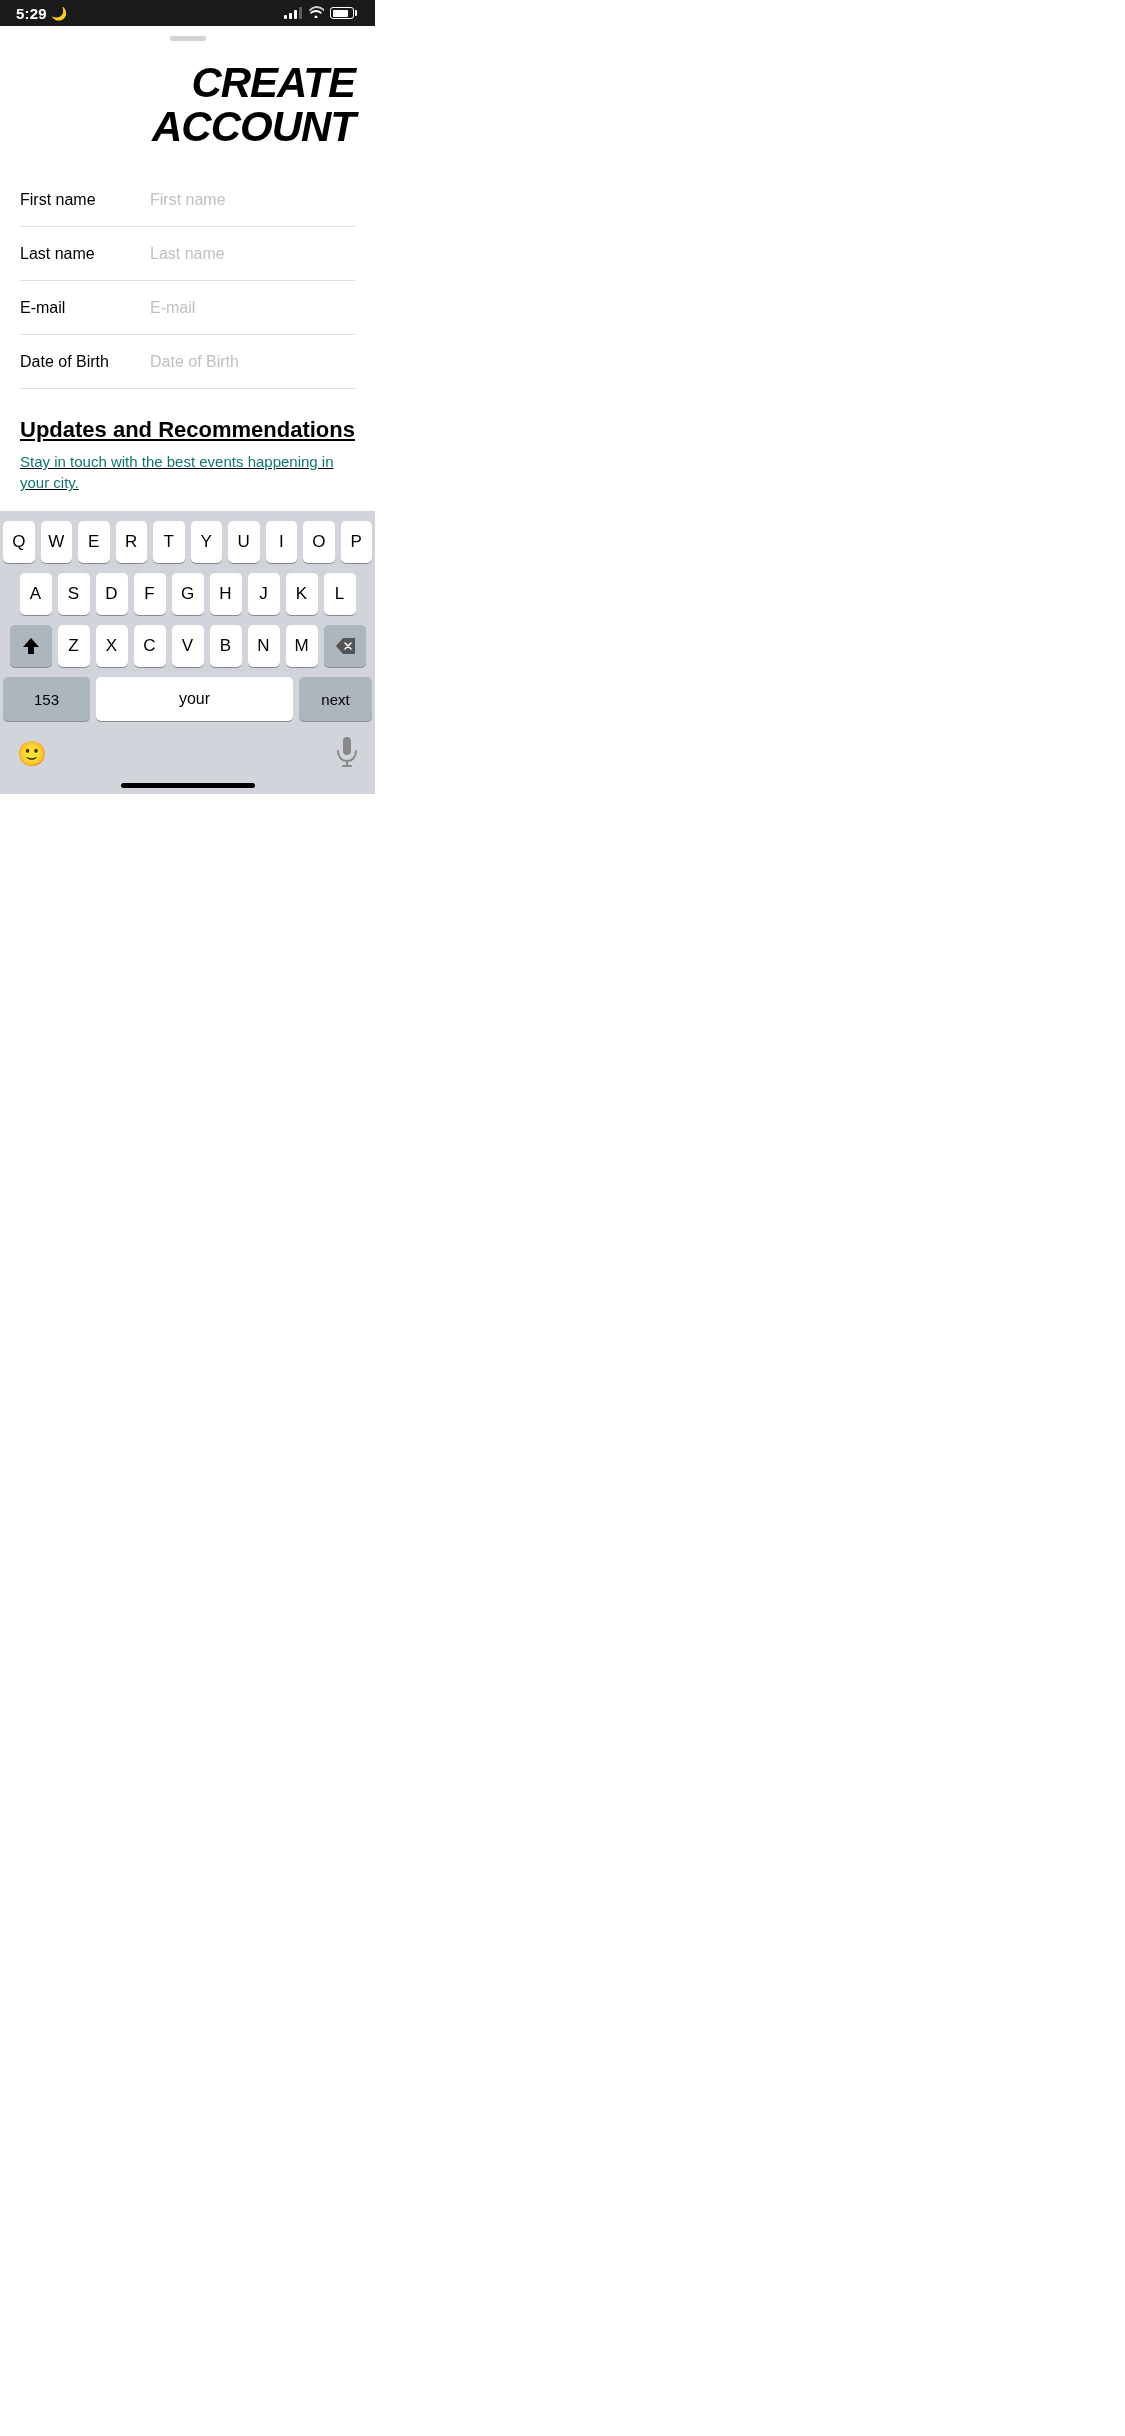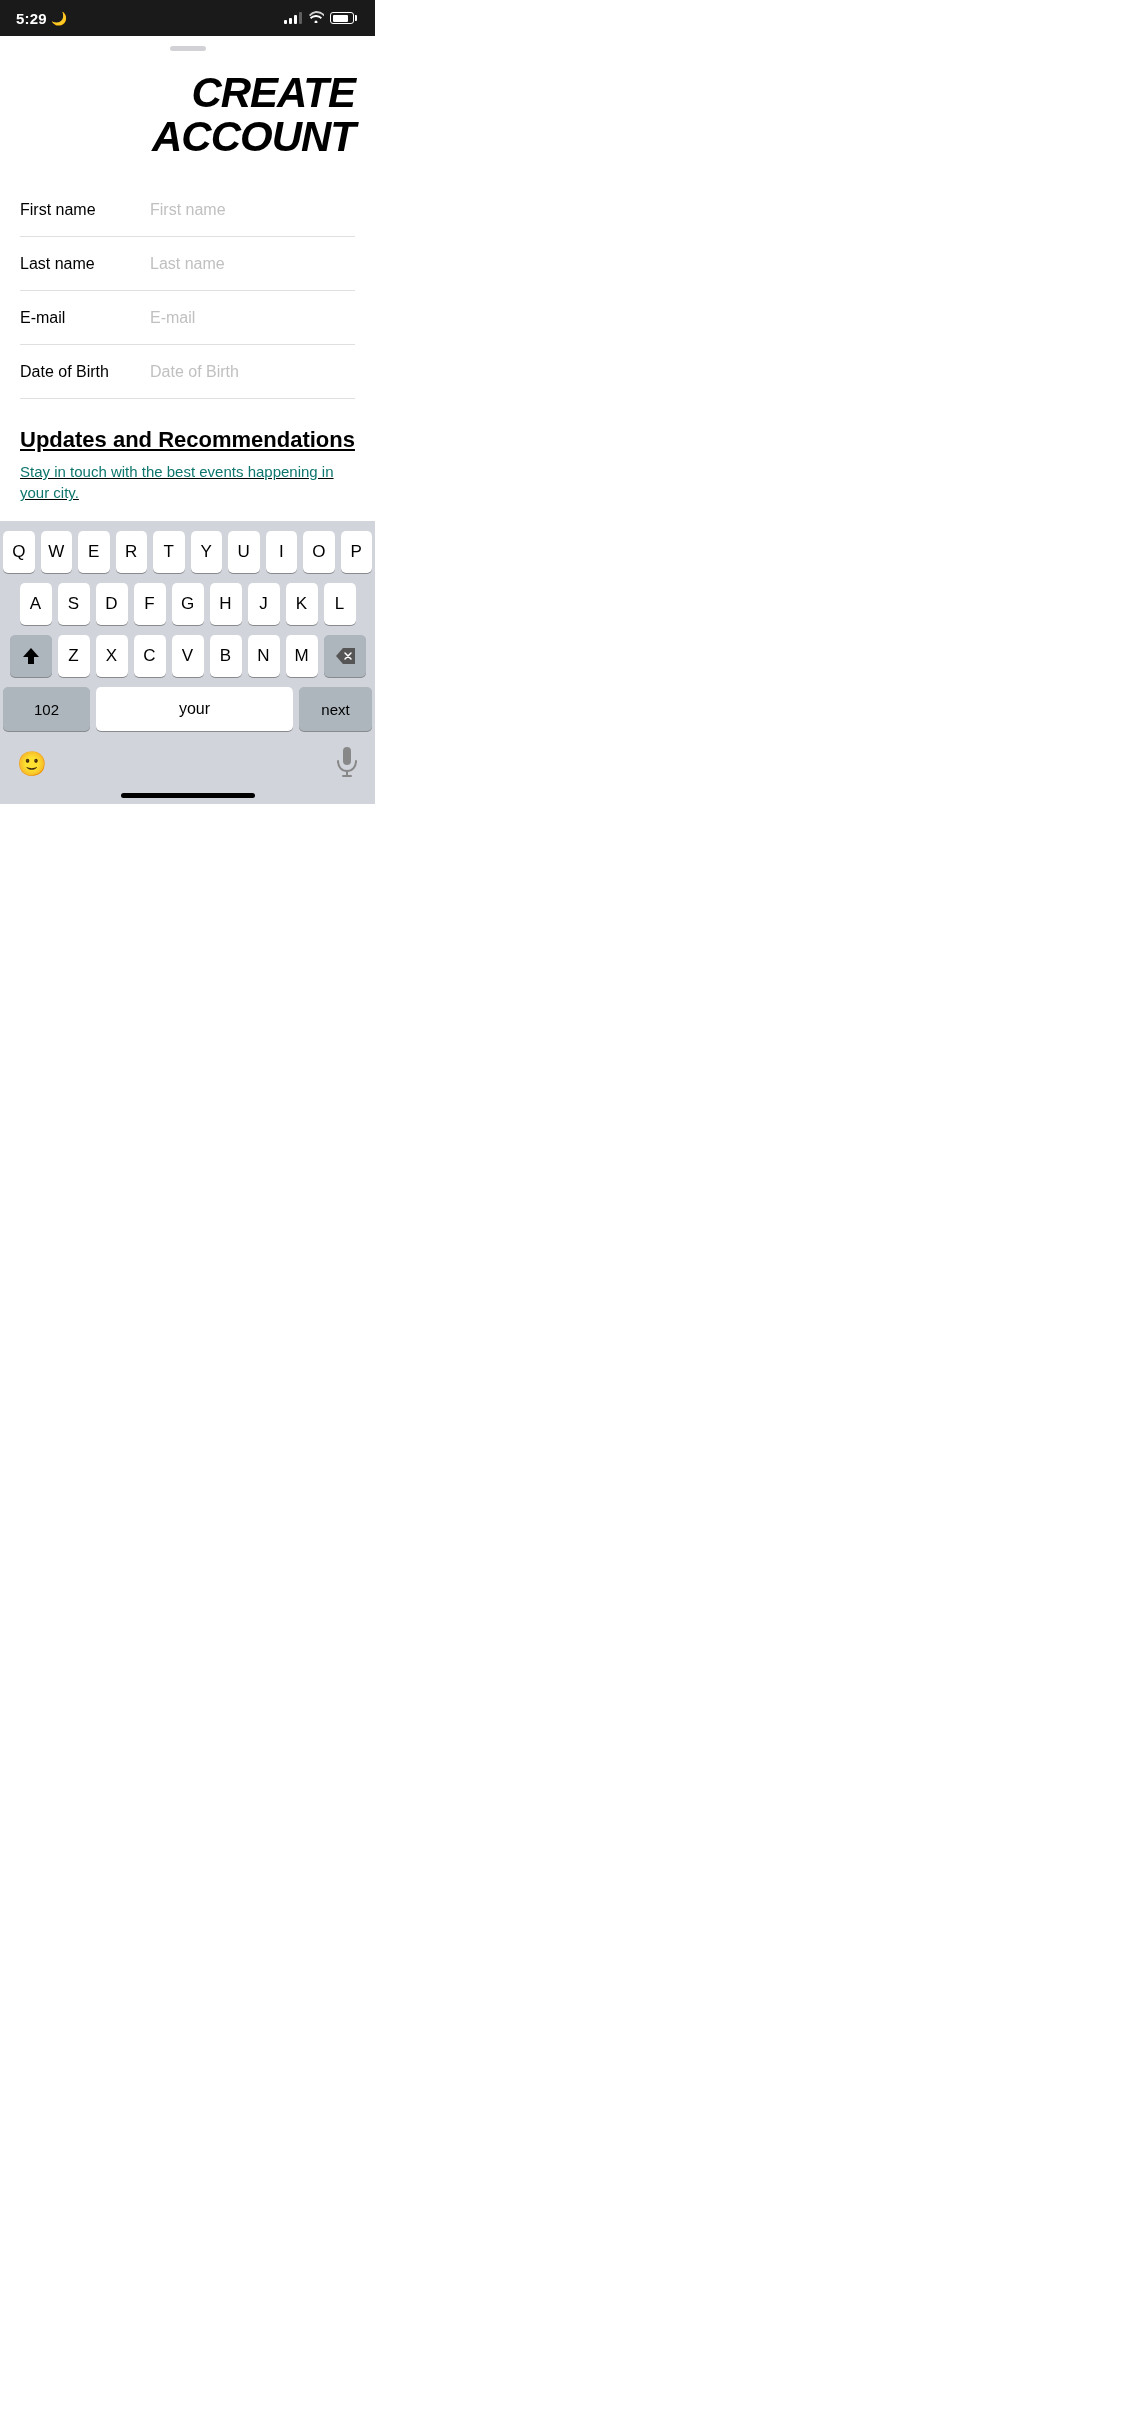--- a/index.html
+++ b/index.html
@@ -10,21 +10,21 @@
       height: 812px;
       font-family: -apple-system, 'Helvetica Neue', Arial, sans-serif;
       background: #fff;
       overflow: hidden;
       position: relative;
     }
 
     
     .status-bar {
       background: #1a1a1a;
-      height: 36px;
+      height: 26px;
       display: flex;
       align-items: center;
       justify-content: space-between;
       padding: 0 18px 0 16px;
       color: #fff;
     }
 
     .status-time {
       font-size: 15px;
       font-weight: 600;
@@ -455,21 +455,21 @@
       <div class="key key-letter">M</div>
       <div class="key key-special key-delete">
         <svg width="20" height="16" viewBox="0 0 20 16" fill="none">
           <path d="M8 0H20V16H8L1 8L8 0Z" fill="#555"></path>
           <path d="M10 5L16 11M16 5L10 11" stroke="white" stroke-width="1.5" stroke-linecap="round"></path>
         </svg>
       </div>
     </div>
 
     <div class="keyboard-row">
-      <div class="key key-numbers">102</div>
+      <div class="key key-numbers">153</div>
       <div class="key key-space">your</div>
       <div class="key key-next">next</div>
     </div>
 
     <div class="keyboard-bottom-row">
       <span class="emoji-key">🙂</span>
       <span class="mic-key">
         <svg width="22" height="30" viewBox="0 0 22 30" fill="none">
           <rect x="7" y="0" width="8" height="18" rx="4" fill="#888"></rect>
           <path d="M2 14C2 19.5 5.5 24 11 24C16.5 24 20 19.5 20 14" stroke="#888" stroke-width="2" stroke-linecap="round" fill="none"></path>

